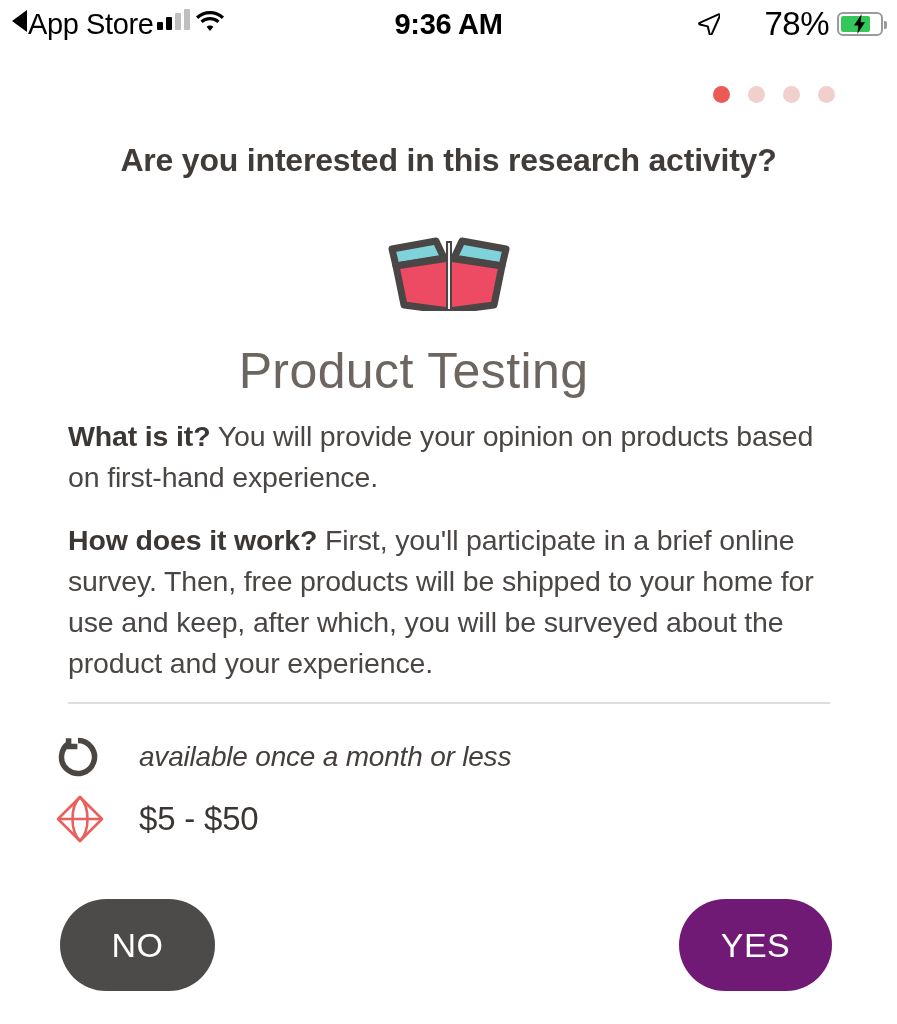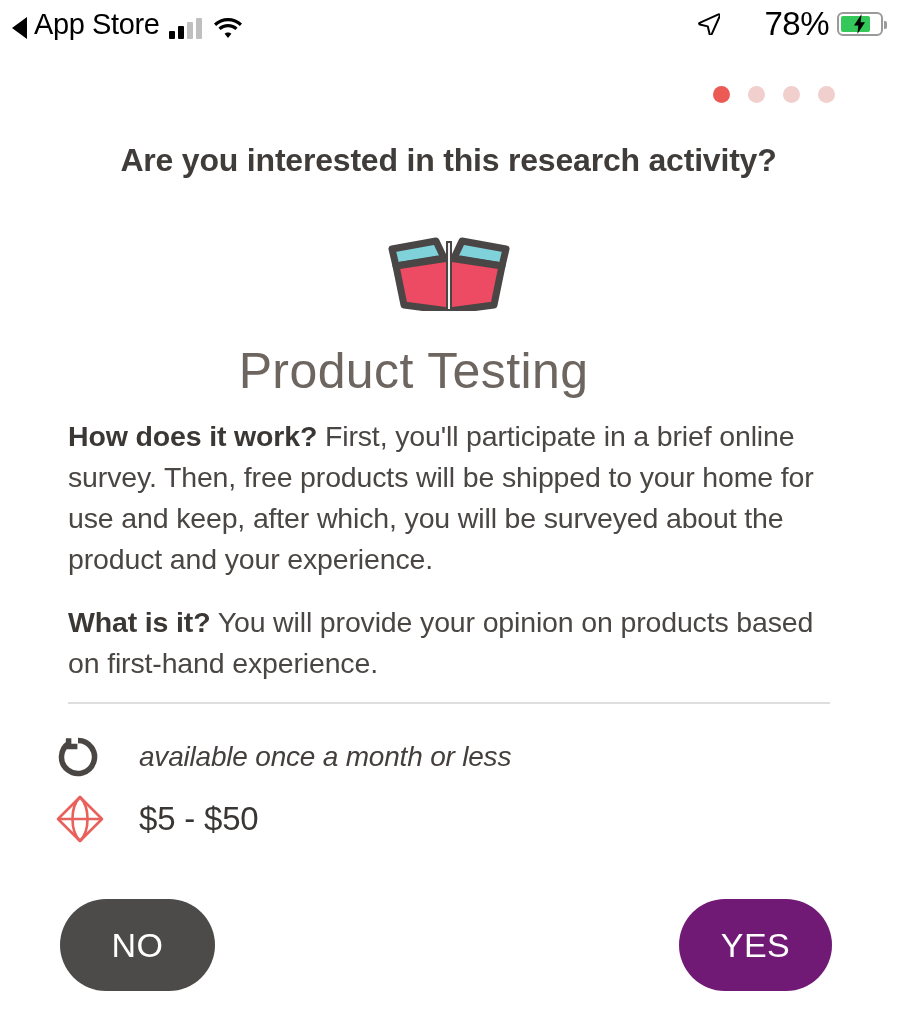--- a/index.html
+++ b/index.html
@@ -22,22 +22,22 @@
     top: 0; left: 0;
     width: 897px;
     height: 48px;
     display: flex;
     align-items: center;
     box-sizing: border-box;
     padding: 0 14px 0 12px;
   }
   .status-left {
     display: flex;
-    align-items: flex-end;
-    gap: 7px;
+    align-items: flex-start;
+    gap: 1px;
     flex: 0 0 auto;
   }
   .back-arrow {
     width: 0; height: 0;
     border-top: 11px solid transparent;
     border-bottom: 11px solid transparent;
     border-right: 15px solid #000;
     display: block;
   }
   .carrier-name {
@@ -271,20 +271,21 @@
         <i></i>
         <i></i>
     </span>
     <svg class="wifi-icon" viewBox="0 0 28 22">
       <path d="M14 4.2c4.6 0 8.8 1.8 11.9 4.7l2.1-2.4C24.4 3 19.4 1 14 1S3.6 3 0 6.5l2.1 2.4C5.2 6 9.4 4.2 14 4.2z" fill="#000"></path>
       <path d="M14 10.2c2.9 0 5.5 1.1 7.4 2.9l2.1-2.4C21.1 8.5 17.7 7.1 14 7.1s-7.1 1.4-9.5 3.6l2.1 2.4c1.9-1.8 4.5-2.9 7.4-2.9z" fill="#000"></path>
       <path d="M14 15.5c1.3 0 2.5.5 3.4 1.3L14 21l-3.4-4.2c.9-.8 2.1-1.3 3.4-1.3z" fill="#000"></path>
     </svg>
   </div>
 
+  <div class="status-center">9:36 AM</div>
 
   <div class="status-right">
     <svg class="loc-icon" viewBox="0 0 22 22">
       <path d="M20.5 1.4L1.6 9.8c-.8.4-.7 1.5.2 1.7l8 1.9 1.9 8c.2.9 1.4 1 1.8.2l8.4-18.9c.3-.8-.6-1.6-1.4-1.3z" fill="none" stroke="#000" stroke-width="2" stroke-linejoin="round"></path>
     </svg>
     <span class="batt-pct">78%</span>
     <span class="battery">
       <span class="battery-fill" id="battery-fill" style="width:75%"></span>
       <svg class="bolt" viewBox="0 0 14 20">
         <path d="M8.6 0L1 11.6h4.3L4.4 20 12 8.2H7.6L8.6 0z" fill="#000"></path>
@@ -311,24 +312,24 @@
   <path d="M12 41 L65 33 L118 41 L110 80 L65 86 L20 80 Z" fill="#ed4a63" stroke="#4a4645" stroke-width="7" stroke-linejoin="round"></path>
 
   <path d="M65 16 L65 86" stroke="#4a4645" stroke-width="6" fill="none"></path>
   <path d="M65 18 L65 84" stroke="#f4f4f4" stroke-width="2" fill="none"></path>
 </svg>
 
 <div class="activity-title">Product Testing</div>
 
 <div class="body-copy">
   <p class="para">
-    <strong>How does it work?</strong><span> First, you'll participate in a brief online survey. Then, free products will be shipped to your home for use and keep, after which, you will be surveyed about the product and your experience.</span>
+    <strong>What is it?</strong><span> You will provide your opinion on products based on first-hand experience.</span>
   </p>
   <p class="para">
-    <strong>What is it?</strong><span> You will provide your opinion on products based on first-hand experience.</span>
+    <strong>How does it work?</strong><span> First, you'll participate in a brief online survey. Then, free products will be shipped to your home for use and keep, after which, you will be surveyed about the product and your experience.</span>
   </p>
 </div>
 
 <div class="divider"></div>
 
 <div class="meta-rows">
 
   <div class="meta-row">
     <span class="meta-icon">
       <svg width="46" height="46" viewBox="0 0 46 46">

